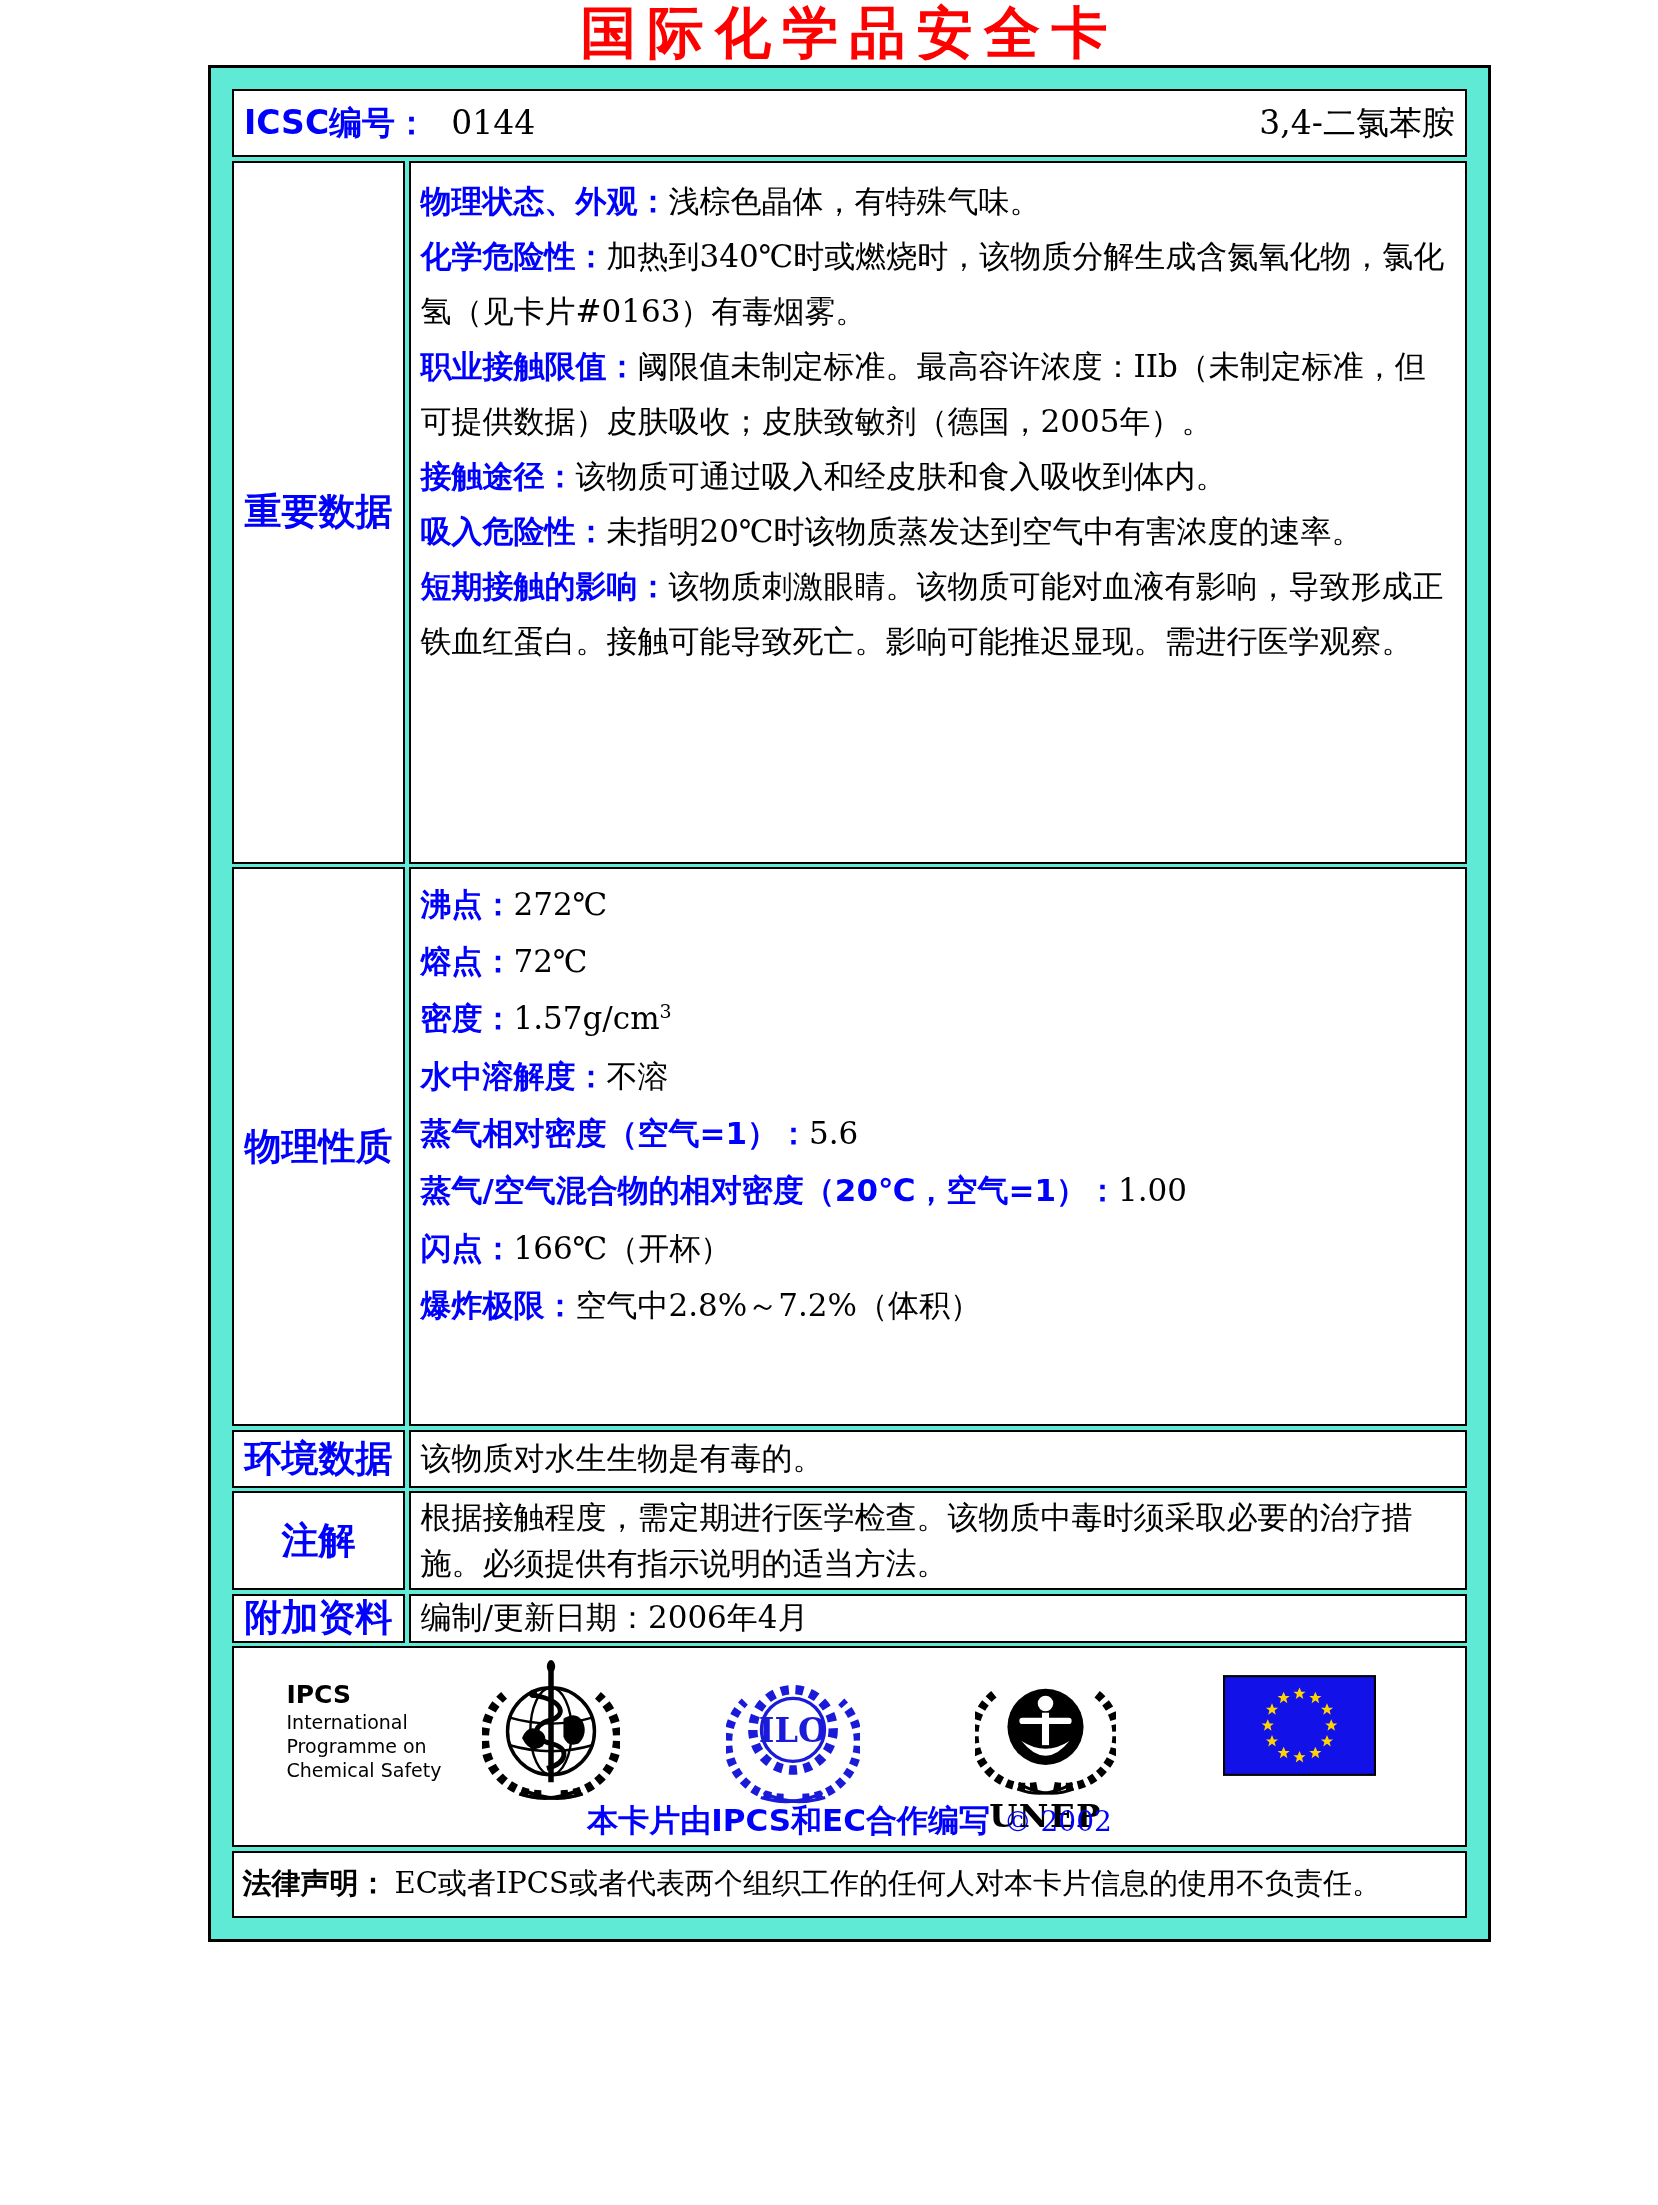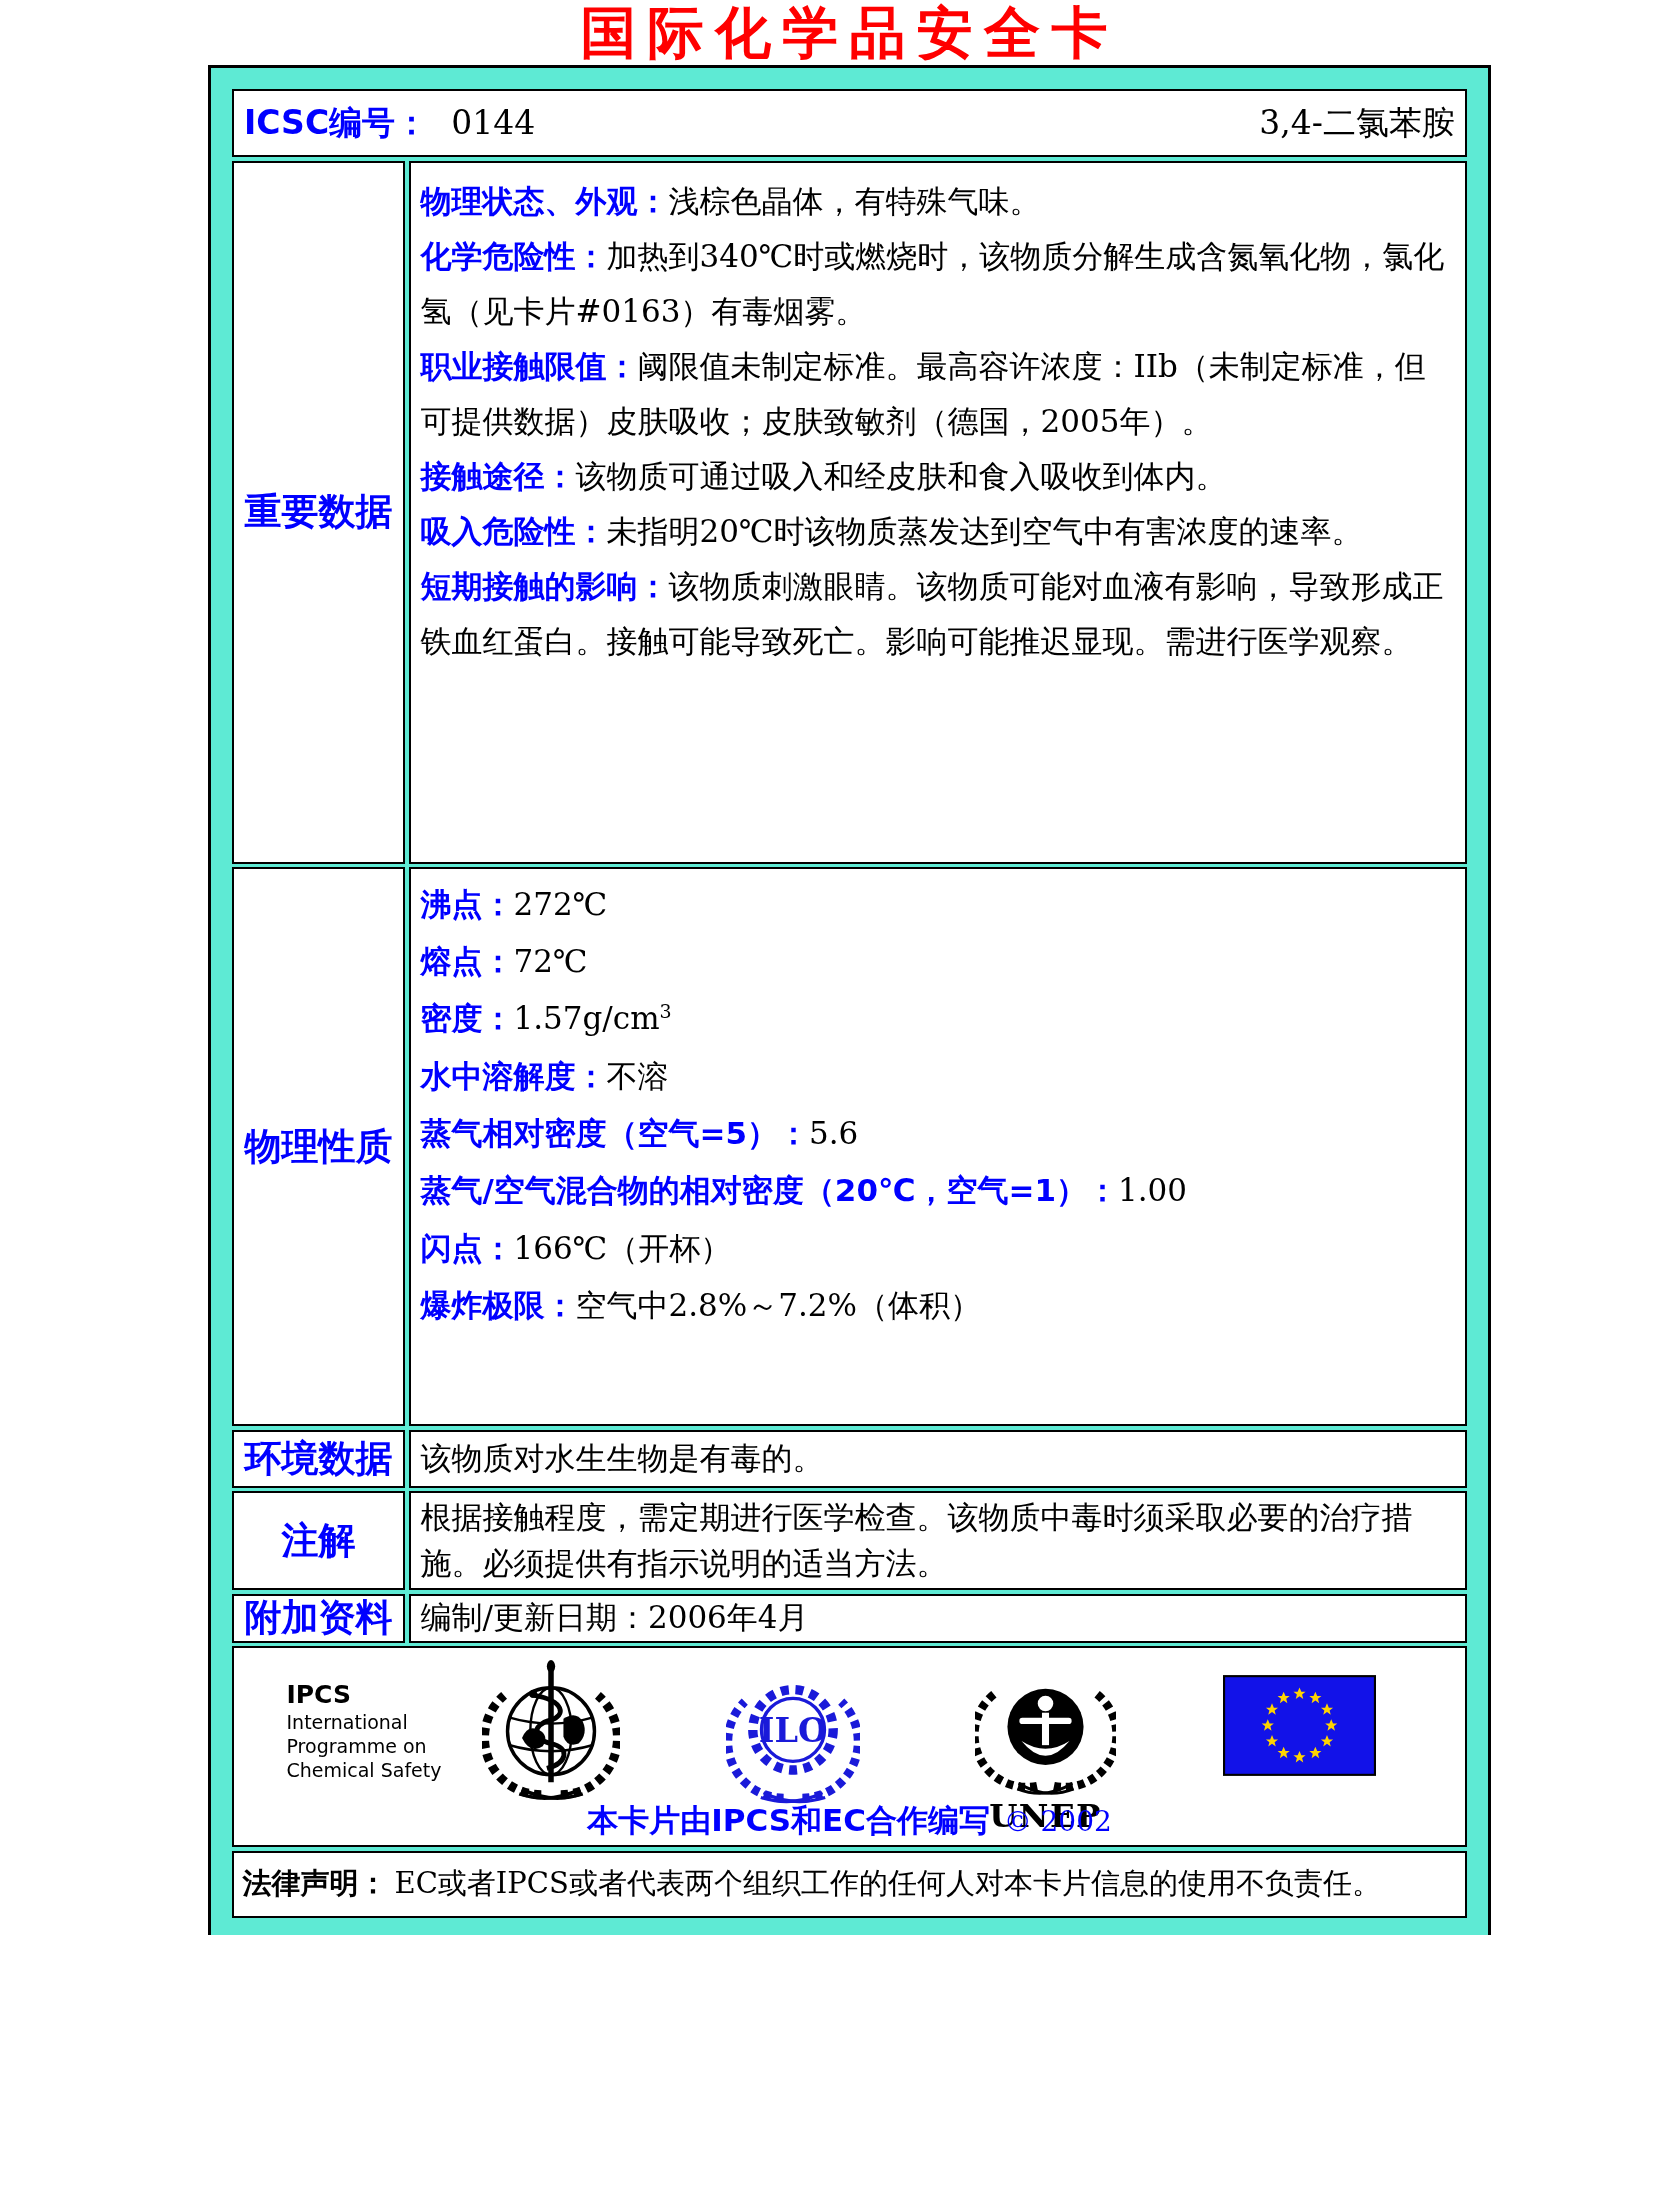--- a/index.html
+++ b/index.html
@@ -1,16 +1,16 @@
 <!DOCTYPE html>
 <html style="font-size:11.3px"><head>
 <meta charset="utf-8">
 <style>
   html,body{margin:0;padding:0;background:#ffffff;}
-  .page{position:relative;width:1659px;height:1935px;background:#ffffff;overflow:hidden;
+  .page{position:relative;width:1659px;height:2205px;background:#ffffff;overflow:hidden;
         font-family:"DejaVu Serif", serif;color:#000;}
   .page-title{position:absolute;left:208px;top:1.4px;width:1283px;text-align:center;
         font-size:56px;font-weight:bold;color:#FF0000;letter-spacing:11.3px;line-height:63px;
         font-family:"DejaVu Serif", serif;}
   .card{position:absolute;left:208px;top:65px;width:1283px;box-sizing:border-box;
         border:3.5px solid #000;padding:21px;background:#5eead4;}
   .row{display:flex;gap:3.5px;margin-bottom:3.5px;}
   .row:last-child{margin-bottom:0;}
   .cell{border:2.1px solid #000;box-sizing:border-box;background:#fff;overflow:hidden;}
   .full{flex:1;}
@@ -93,21 +93,21 @@
 
           <p class="para"><span class="blue-label">沸点：</span><span class="black-val">272℃</span><sup class="black-val"></sup></p>
 
           <p class="para"><span class="blue-label">熔点：</span><span class="black-val">72℃</span><sup class="black-val"></sup></p>
 
           <p class="para"><span class="blue-label">密度：</span><span class="black-val">1.57g/cm</span><sup class="black-val">3</sup></p>
 
           <p class="para"><span class="blue-label">水中溶解度：</span><span class="black-val">不溶</span><sup class="black-val"></sup></p>
 
 
-          <p class="para"><span class="blue-label">蒸气相对密度（空气=5）：</span><span class="black-val">5.6</span><sup class="black-val"></sup></p>
+          <p class="para"><span class="blue-label">蒸气相对密度（空气=1）：</span><span class="black-val">5.6</span><sup class="black-val"></sup></p>
 
           <p class="para"><span class="blue-label">蒸气/空气混合物的相对密度（20℃，空气=1）：</span><span class="black-val">1.00</span><sup class="black-val"></sup></p>
 
           <p class="para"><span class="blue-label">闪点：</span><span class="black-val">166℃（开杯）</span><sup class="black-val"></sup></p>
 
 
           <p class="para"><span class="blue-label">爆炸极限：</span><span class="black-val">空气中2.8%～7.2%（体积）</span><sup class="black-val"></sup></p>
 
         </div>
     </div>

